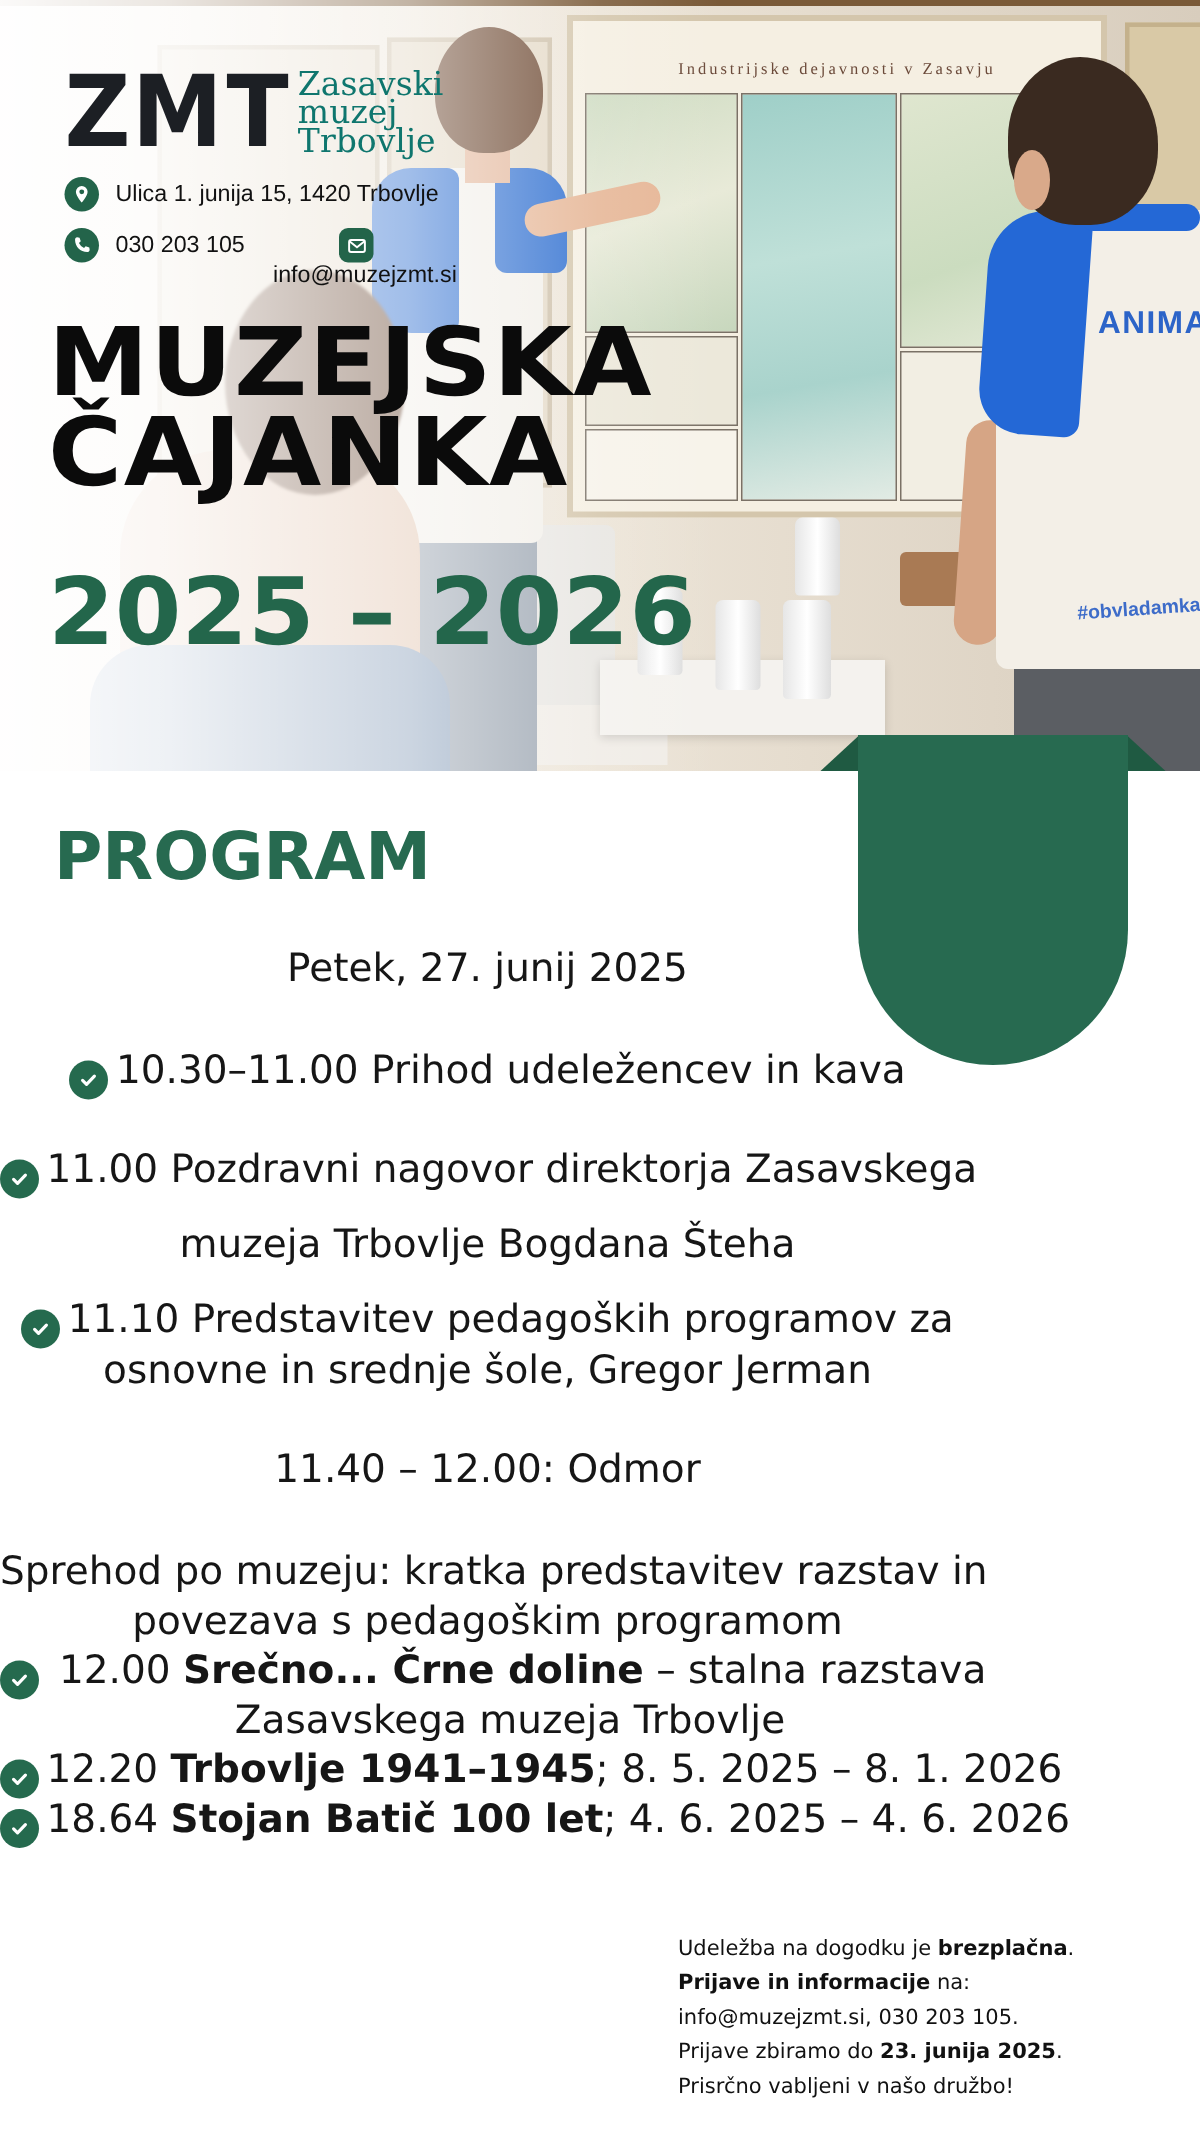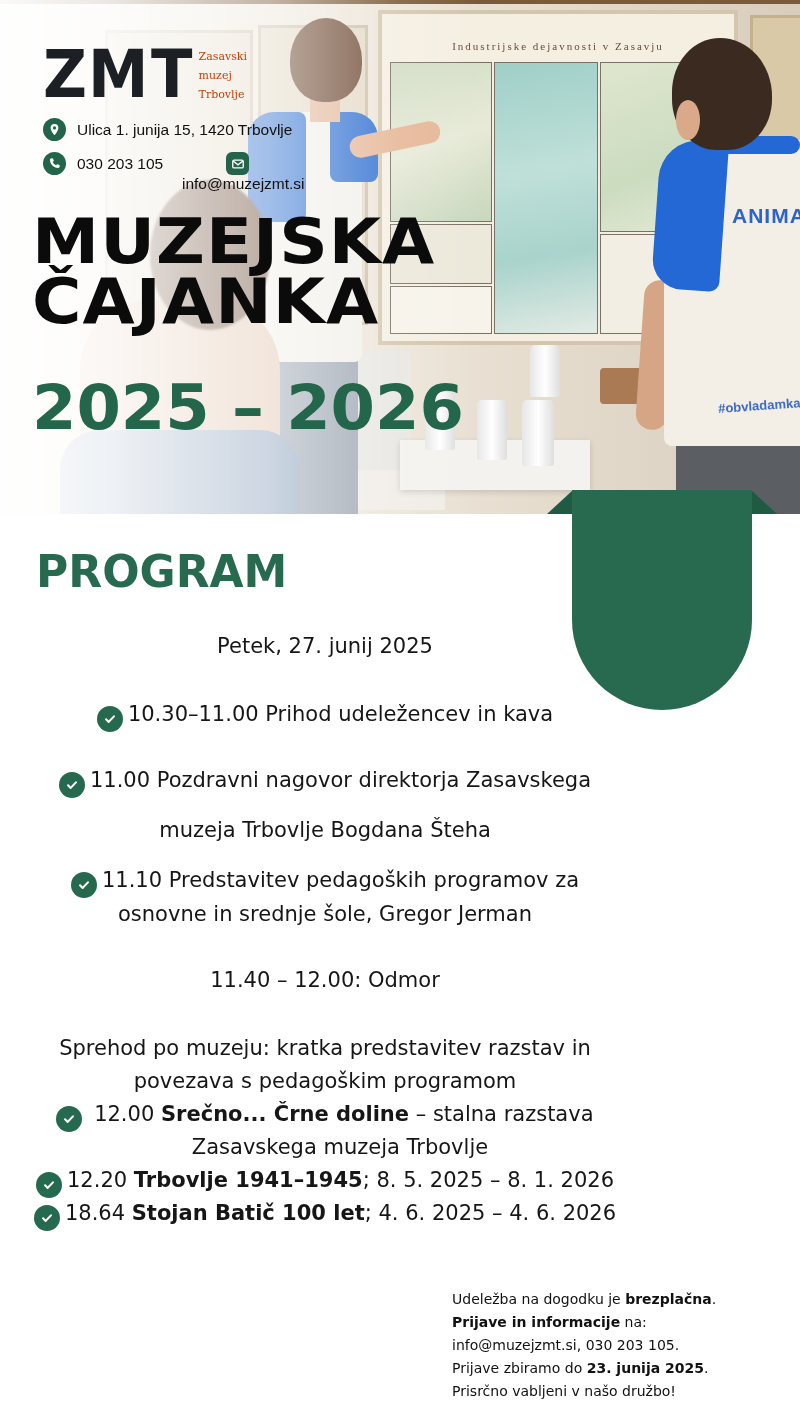--- a/index.html
+++ b/index.html
@@ -87,21 +87,21 @@
     .hero .topline { position: absolute; left: 0; top: 0; width: 800px; height: 4px; background: #7a5a38; }
 
     
     .logo { position: absolute; left: 43px; top: 47px; display: flex; align-items: flex-start; }
     .logo-mark { display: flex; align-items: flex-end; height: 56px; }
     .logo-mark .letter {
       font-family: "DejaVu Sans", sans-serif; font-weight: bold; font-size: 66px; line-height: 56px;
       color: #1c1f24; letter-spacing: -3px; transform: scaleX(0.92); transform-origin: left;
     }
     .logo-name {
-      margin-left: 6px; font-family: "DejaVu Serif", serif; font-size: 11px; line-height: 19px; color: #c2410c;
+      margin-left: 6px; font-family: "DejaVu Serif", serif; font-size: 22px; line-height: 19px; color: #0f766e;
     }
 
     .contact { position: absolute; left: 43px; display: flex; align-items: center; font-size: 15.5px; color: #111; }
     .contact .ico {
       width: 23px; height: 23px; border-radius: 50%; background: #23644a;
       display: inline-flex; align-items: center; justify-content: center; margin-right: 11px; flex-shrink: 0;
     }
     .contact .ico svg { width: 13px; height: 13px; }
     .contact-addr { top: 118px; }
     .contact-phone { top: 152px; }
@@ -137,21 +137,21 @@
     }
 
     
     .program-heading {
       position: absolute; left: 36px; top: 546px;
       font-family: "DejaVu Sans", sans-serif; font-weight: bold; font-size: 44px; line-height: 52px;
       color: #276a50; letter-spacing: 0px;
     }
     .line {
       position: absolute; left: 0; width: 650px; text-align: center;
-      font-family: "DejaVu Sans", sans-serif; font-size: 21px; line-height: 34px; color: #161616;
+      font-family: "DejaVu Sans", sans-serif; font-size: 26px; line-height: 34px; color: #161616;
       white-space: nowrap;
     }
     .line b { font-weight: bold; }
     .check {
       display: inline-flex; width: 26px; height: 26px; border-radius: 50%; background: #256a4e;
       align-items: center; justify-content: center; vertical-align: -5px; margin-right: 5px;
     }
     .check svg { width: 14px; height: 14px; }
 
     

